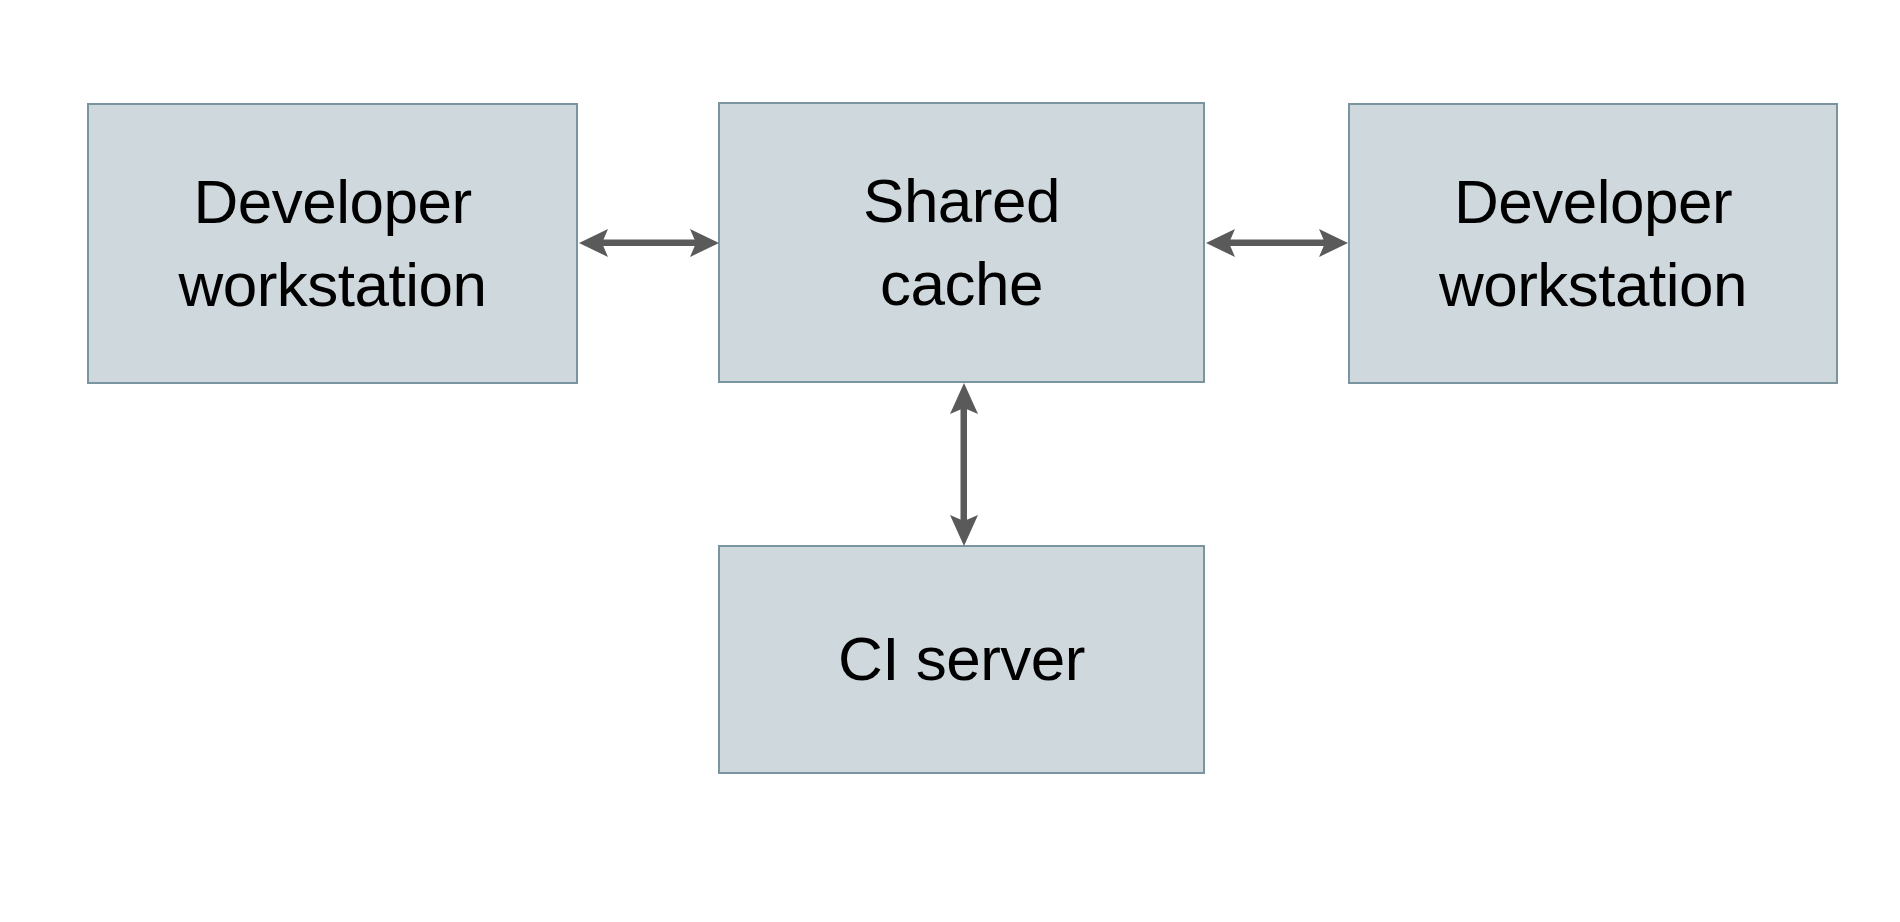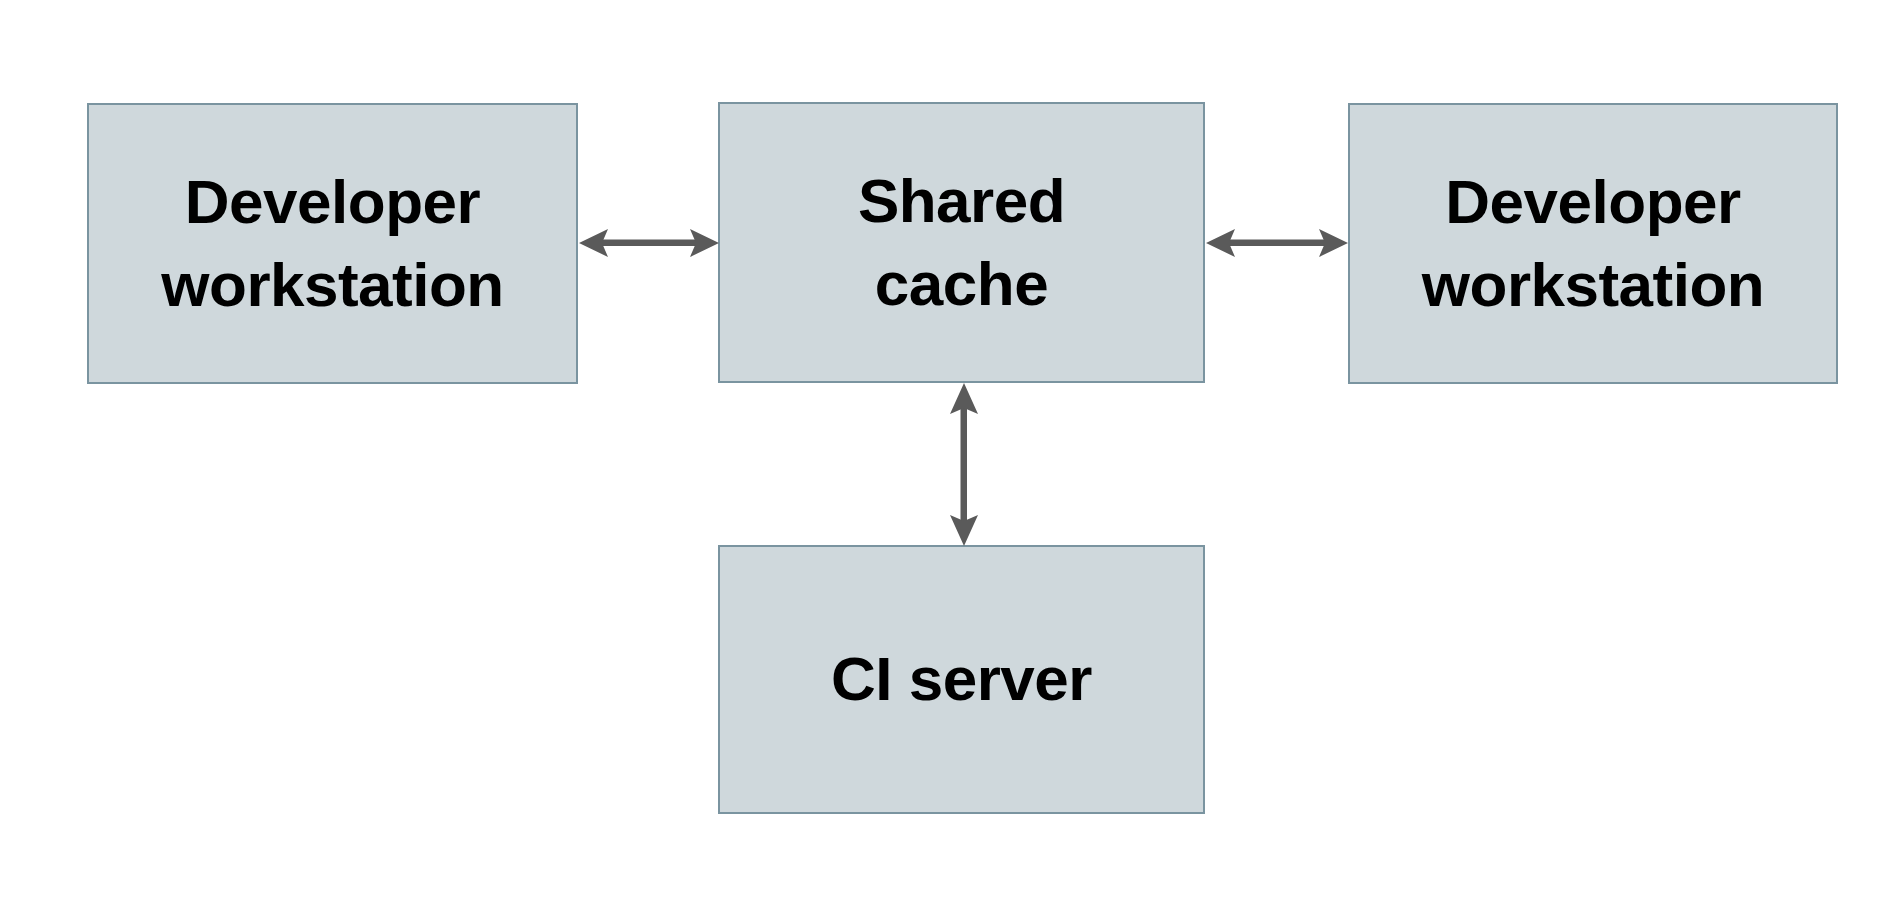--- a/index.html
+++ b/index.html
@@ -26,29 +26,29 @@
     display: flex;
     align-items: center;
     justify-content: center;
     text-align: center;
   }
   .node-label {
     font-family: "Liberation Sans", sans-serif;
     font-size: 62px;
     line-height: 1.33;
     color: #000000;
-    font-weight: 700;
+    font-weight: 400;
     letter-spacing: -0.5px;
     white-space: pre-line;
     padding: 0 6px;
   }
   .node-dev-left  { left: 87px;   top: 103px; width: 491px; height: 281px; }
   .node-shared    { left: 718px;  top: 102px; width: 487px; height: 281px; }
   .node-dev-right { left: 1348px; top: 103px; width: 490px; height: 281px; }
-  .node-ci        { left: 718px;  top: 545px; width: 487px; height: 269px; justify-content: center; }
+  .node-ci        { left: 718px;  top: 545px; width: 487px; height: 229px; justify-content: center; }
 
   .connector {
     position: absolute;
     overflow: visible;
   }
   .conn-left  { left: 578px; top: 205px;  width: 142px; height: 76px; }
   .conn-right { left: 1205px; top: 205px; width: 144px; height: 76px; }
   .conn-down  { left: 926px; top: 382px;  width: 76px;  height: 165px; }
 </style>
 </head>

